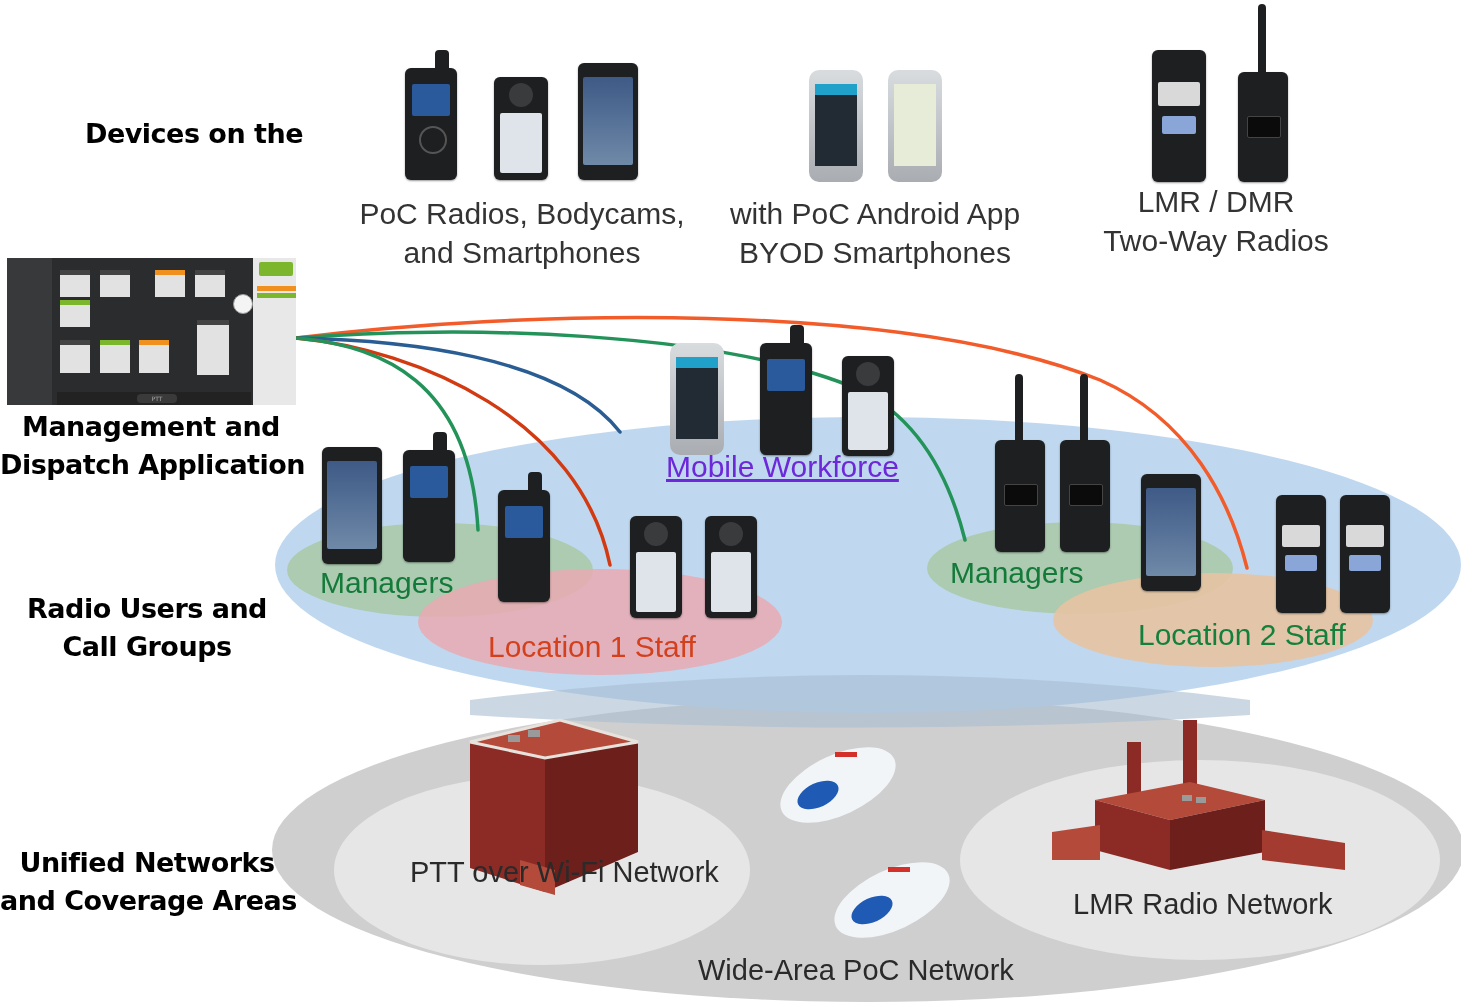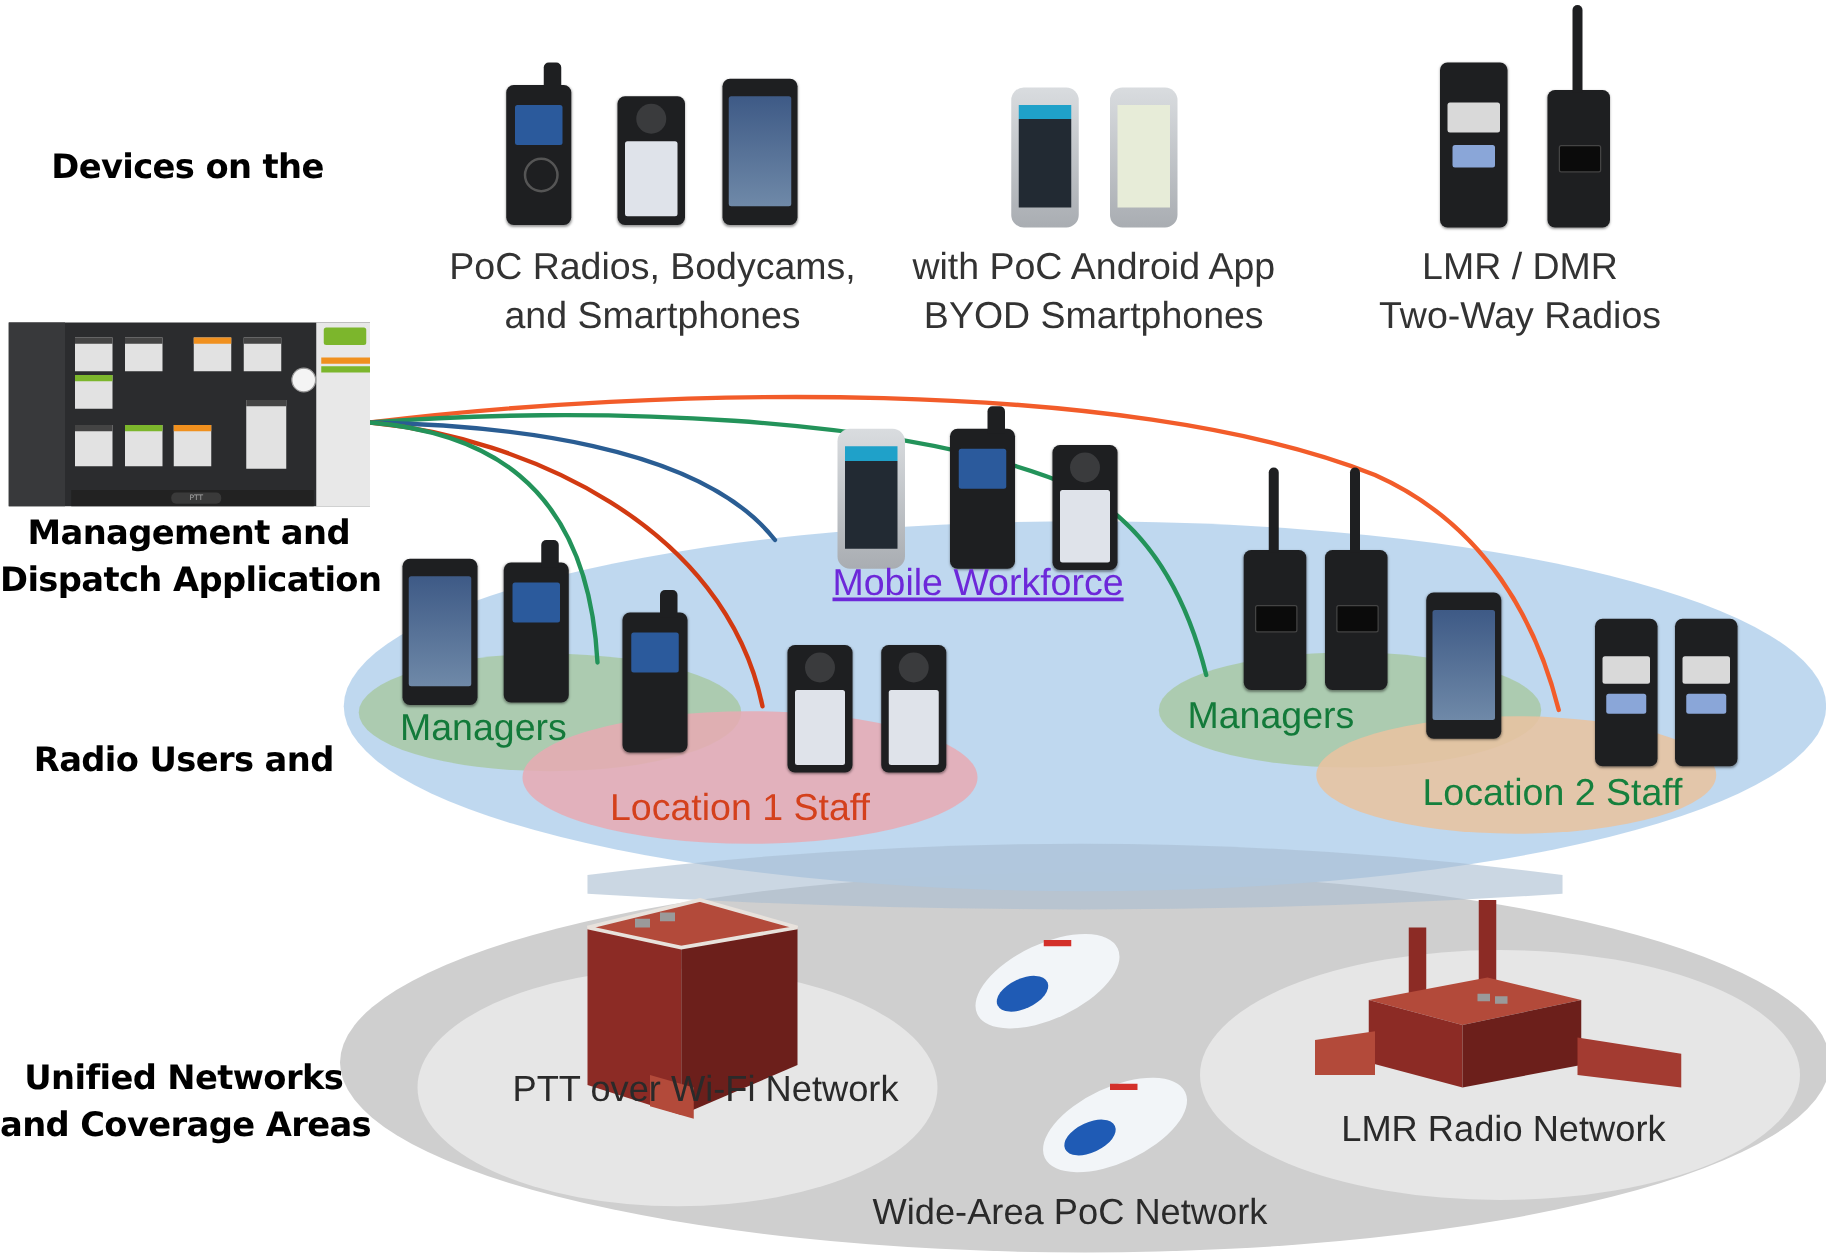--- a/index.html
+++ b/index.html
@@ -39,44 +39,45 @@
 
   <g fill="none" stroke-width="3.5" stroke-linecap="round">
     <path id="c-orange" d="M296,338 C520,310 900,300 1100,380 C1190,420 1230,500 1247,568" stroke="#f25c2a"></path>
     <path id="c-green2" d="M296,338 C460,325 720,330 860,390 C920,420 950,480 965,540" stroke="#23935a"></path>
     <path id="c-blue" d="M296,338 C400,340 560,355 620,432" stroke="#2a5d93"></path>
     <path id="c-red" d="M296,338 C420,350 580,420 610,565" stroke="#d23a12"></path>
     <path id="c-green1" d="M296,338 C380,345 470,380 478,530" stroke="#23935a"></path>
   </g>
 </svg>
 
-<div class="section-label" style="left:0;top:115px;width:300px;">
+<div class="section-label" style="left:0;top:115px;width:300px;padding-left:44px;">
   <div>Devices on the</div>
 </div>
 <div class="section-label" style="left:0;top:408px;width:302px;">
   <div>Management and</div>
   <div>Dispatch Application</div>
 </div>
 <div class="section-label" style="left:0;top:590px;width:294px;">
   <div>Radio Users and</div>
+  <div>Call Groups</div>
 </div>
 <div class="section-label" style="left:0;top:844px;width:294px;">
   <div>Unified Networks</div>
   <div>and Coverage Areas</div>
 </div>
 
 <div class="device-caption" style="left:352px;top:194px;width:340px;">
   <div>PoC Radios, Bodycams,</div>
   <div>and Smartphones</div>
 </div>
 <div class="device-caption" style="left:705px;top:194px;width:340px;">
   <div>with PoC  Android App</div>
   <div>BYOD Smartphones</div>
 </div>
-<div class="device-caption" style="left:1086px;top:194px;width:260px;">
+<div class="device-caption" style="left:1086px;top:182px;width:260px;">
   <div>LMR / DMR</div>
   <div>Two-Way Radios</div>
 </div>
 
 <div class="dev" style="left:405px;top:68px;width:52px;height:112px;">
   <div class="ant" style="left:30px;top:-18px;width:14px;height:22px;"></div>
   <div class="scr" style="left:7px;top:16px;width:38px;height:32px;background:#2b5a9c;"></div>
   <div class="scr" style="left:14px;top:58px;width:24px;height:24px;border-radius:50%;border:2px solid #555;background:transparent;"></div>
 </div>
 

